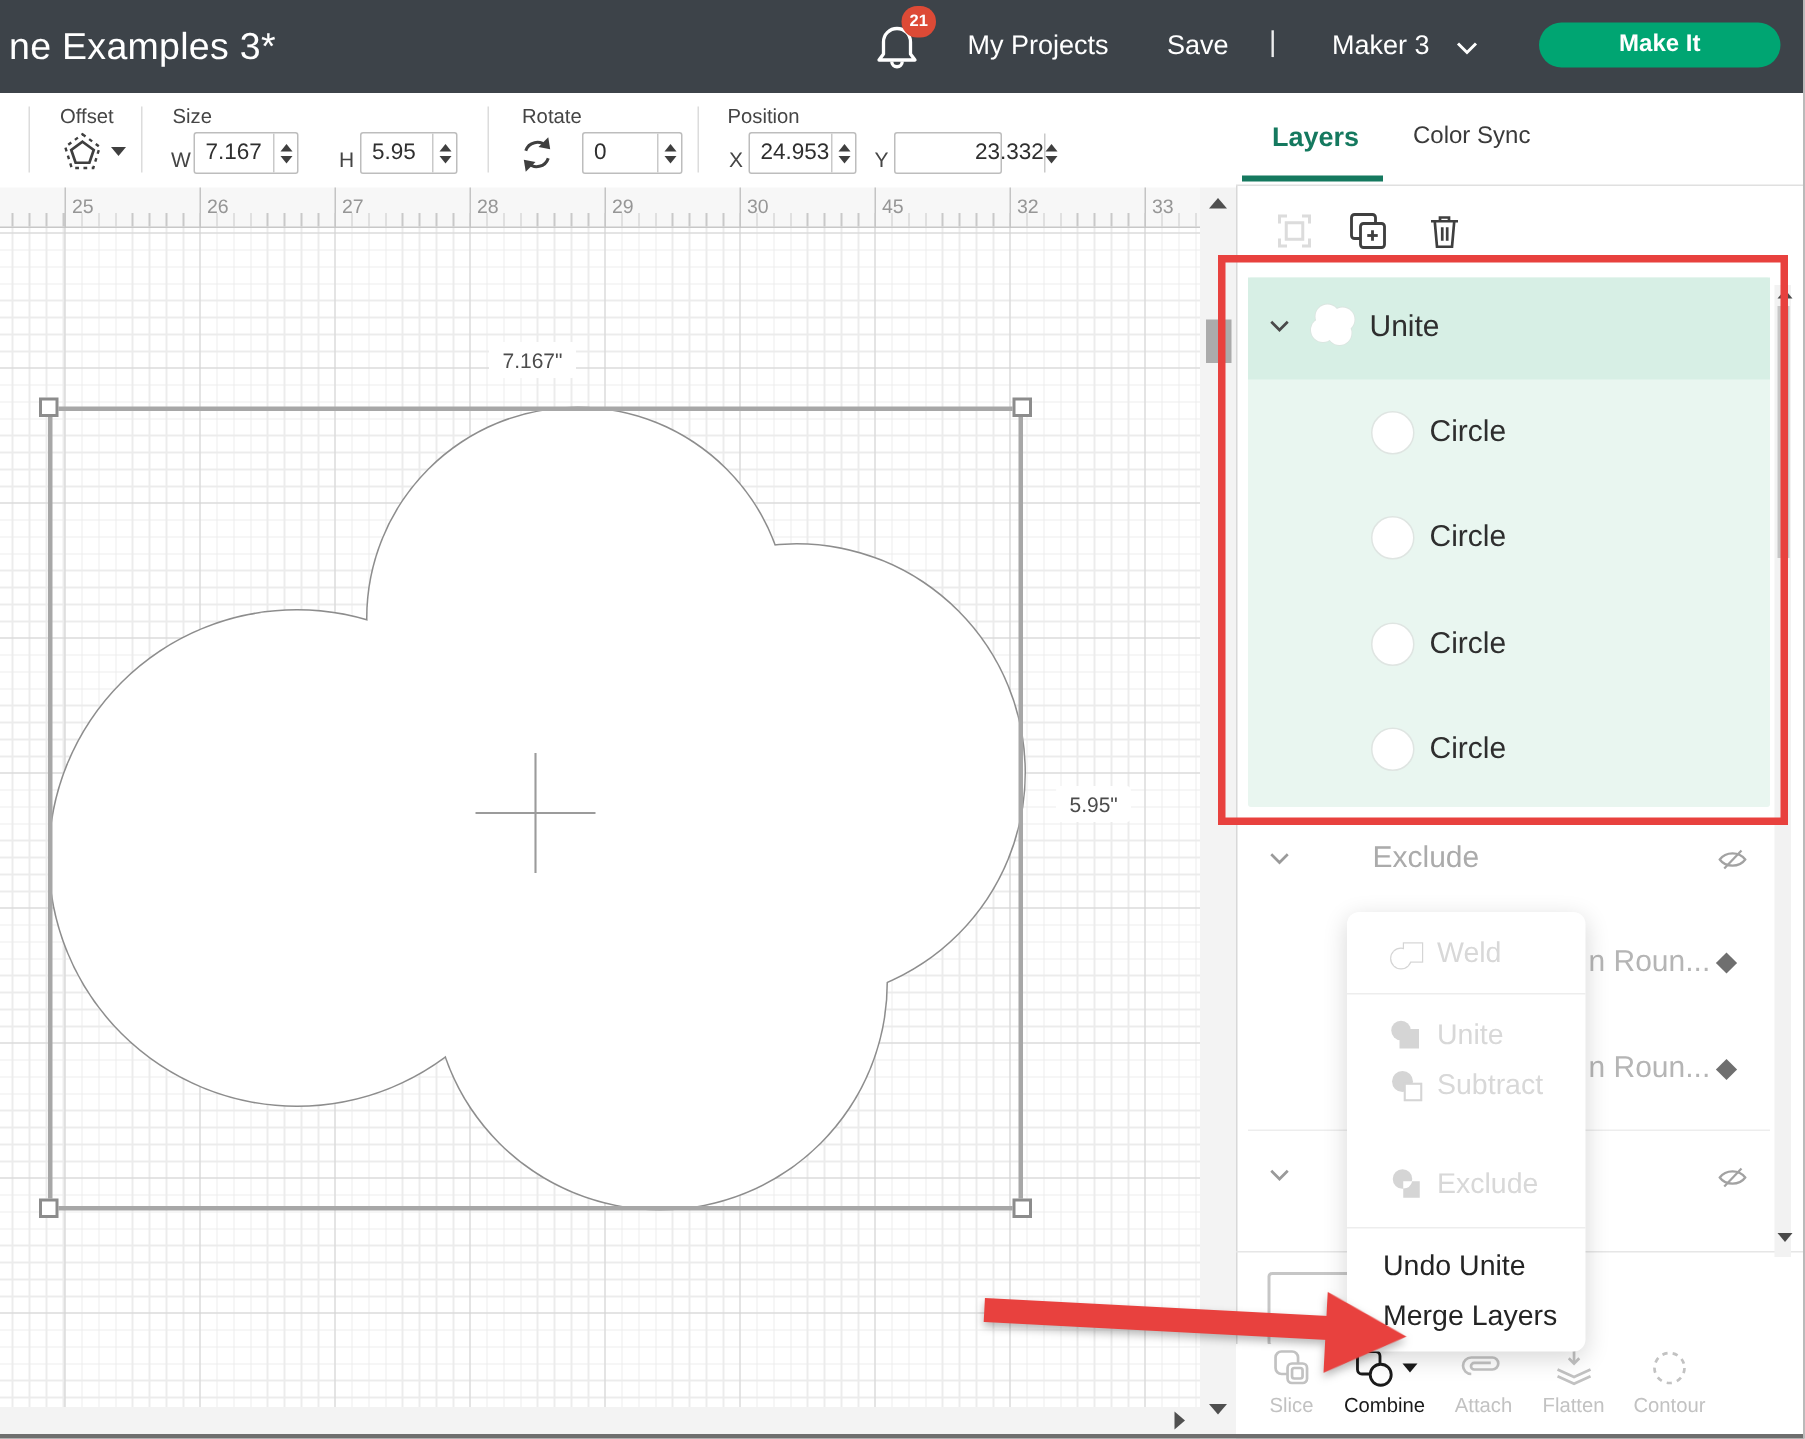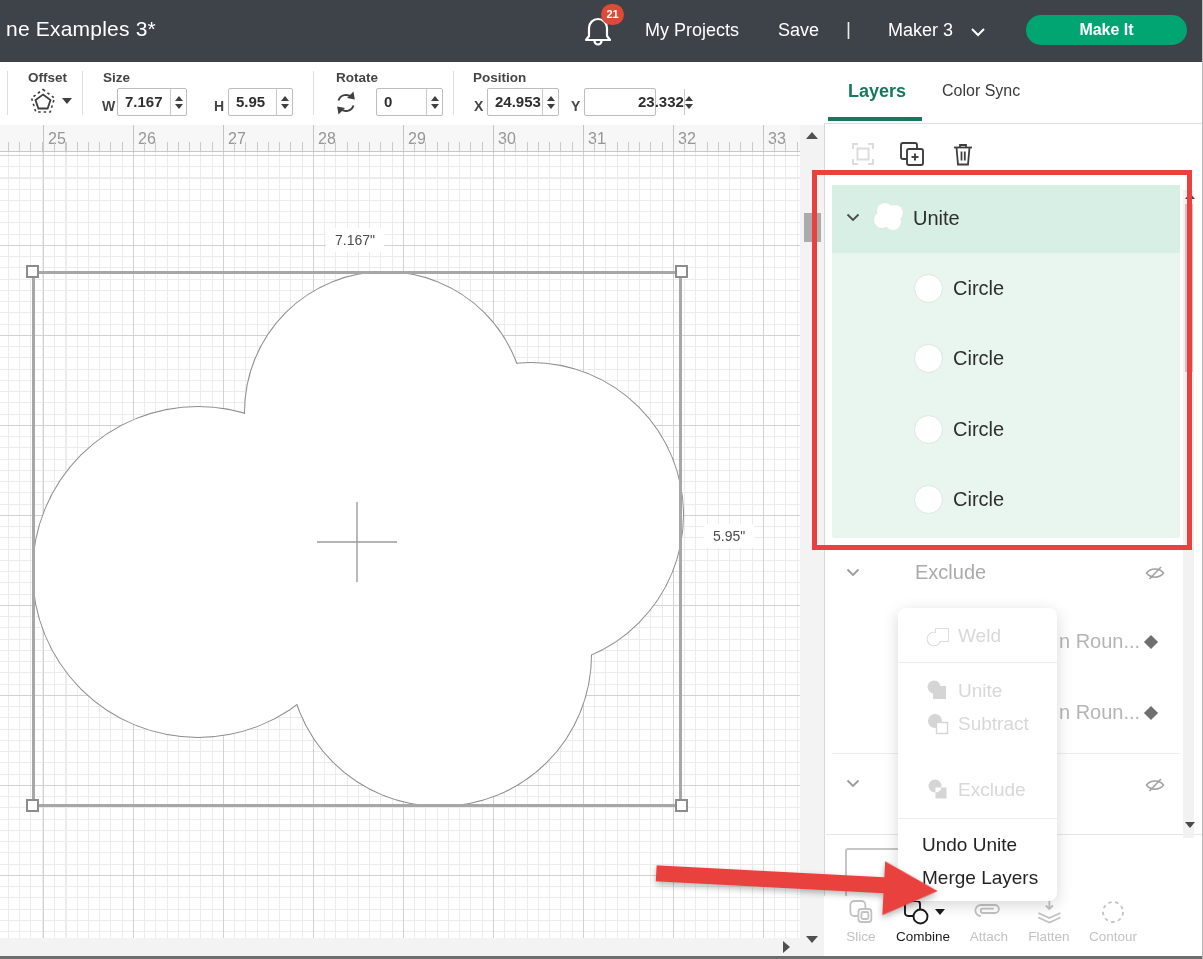--- a/index.html
+++ b/index.html
@@ -6,50 +6,50 @@
   html,body { background:#888; }
   #window {
     position:relative; width:1203px; height:959px; overflow:hidden;
     background:#fff; font-family:"Liberation Sans","DejaVu Sans",sans-serif;
     border-right:1px solid #b9b9b9;
   }
   .abs { position:absolute; }
 
   
   #header { position:absolute; left:0; top:0; width:1203px; height:62px; background:#3d4349; }
-  #doc-title { position:absolute; left:6px; top:17px; color:#fff; font-size:21px; font-weight:500; letter-spacing:.2px; }
+  #doc-title { position:absolute; left:6px; top:17px; color:#fff; font-size:25px; font-weight:500; letter-spacing:.2px; }
   #bell { position:absolute; left:584px; top:15px; width:28px; height:32px; }
   #badge { position:absolute; left:601px; top:4px; min-width:23px; height:21px; border-radius:11px;
            background:#dd4a36; color:#fff; font-size:11px; font-weight:bold; text-align:center; line-height:21px; }
   .nav-link { position:absolute; top:20px; color:#fff; font-size:18px; cursor:pointer; }
   #nav-pipe { position:absolute; left:846px; top:18px; color:rgba(255,255,255,.9); font-size:19px; }
   #machine-chevron { position:absolute; left:970px; top:27px; }
   #make-it { position:absolute; left:1026px; top:15px; width:161px; height:30px; border-radius:15px;
              background:#00a572; color:#fff; font-size:16px; font-weight:bold; text-align:center; line-height:30px; cursor:pointer; }
 
   
-  #edit-toolbar { position:absolute; left:0; top:62px; width:824px; height:74px; background:#fff; border-bottom:1px solid #d9d9d9;font-weight:bold; }
+  #edit-toolbar { position:absolute; left:12px; top:62px; width:824px; height:74px; background:#fff; border-bottom:1px solid #d9d9d9; }
   .tsep { position:absolute; top:9px; width:1px; height:44px; background:#dcdcdc; }
   .tlabel { position:absolute; top:8px; font-size:13.5px; color:#454545; }
   .flabel { position:absolute; top:36px; font-size:14px; color:#454545; }
   .field { position:absolute; top:26px; height:28px; display:flex; align-items:stretch;
            border:1px solid #bdbdbd; border-radius:2px; background:#fff; }
   .field .val { font-size:15px; color:#2f2f2f; line-height:26px; padding-left:7px; }
   .stepper { border-left:1px solid #c9c9c9; width:16px; display:flex; flex-direction:column; align-items:center; justify-content:center; gap:3px; cursor:pointer; }
   .tri-up    { width:0; height:0; border-left:4.5px solid transparent; border-right:4.5px solid transparent; border-bottom:5px solid #3f3f3f; }
   .tri-down  { width:0; height:0; border-left:4.5px solid transparent; border-right:4.5px solid transparent; border-top:5px solid #3f3f3f; }
   .caret-down{ width:0; height:0; border-left:5px solid transparent; border-right:5px solid transparent; border-top:6px solid #3f3f3f; }
   .lock-bracket { position:absolute; top:80px; width:13px; height:8px; border-top:1.5px solid #c6c6c6; }
   .lock-bracket.l { border-left:1.5px solid #c6c6c6; }
   .lock-bracket.r { border-right:1.5px solid #c6c6c6; }
 
   
   #ruler { position:absolute; left:0; top:125px; width:800px; height:27px; background:#f7f7f7; border-bottom:1px solid #c8c8c8; }
   .inch-tick { position:absolute; top:0; width:1px; height:27px; background:#c4c4c4; }
-  .ruler-num { position:absolute; top:5px; font-size:16px; color:#969696; }
+  .ruler-num { position:absolute; top:5px; font-size:13px; color:#969696; }
   #subticks { position:absolute; left:0; top:17px; width:800px; height:9px;
               background-image:repeating-linear-gradient(to right,#c9c9c9 0 1px,transparent 1px 11.25px);
               background-position-x:43px; }
   #grid { position:absolute; left:0; top:152px; width:800px; height:786px; background:#fff;
           background-image:
             repeating-linear-gradient(to right,#d2d2d2 0 1px,transparent 1px 90px),
             repeating-linear-gradient(to bottom,#d2d2d2 0 1px,transparent 1px 90px),
             repeating-linear-gradient(to right,#ececec 0 1px,transparent 1px 11.25px),
             repeating-linear-gradient(to bottom,#ececec 0 1px,transparent 1px 11.25px);
           background-position:43px 3px,43px 3px,43px 3px,43px 3px; }
@@ -225,21 +225,21 @@
     <div class="inch-tick" style="left:493px;"></div>
     <div class="inch-tick" style="left:583px;"></div>
     <div class="inch-tick" style="left:673px;"></div>
     <div class="inch-tick" style="left:763px;"></div>
     <span class="ruler-num" style="left:48px;">25</span>
     <span class="ruler-num" style="left:138px;">26</span>
     <span class="ruler-num" style="left:228px;">27</span>
     <span class="ruler-num" style="left:318px;">28</span>
     <span class="ruler-num" style="left:408px;">29</span>
     <span class="ruler-num" style="left:498px;text-align:center;">30</span>
-    <span class="ruler-num" style="left:588px;">31</span>
+    <span class="ruler-num" style="left:588px;">45</span>
     <span class="ruler-num" style="left:678px;">32</span>
     <span class="ruler-num" style="left:768px;">33</span>
     <div id="subticks"></div>
   </div>
 
   <div id="grid">
 
     <div class="dim-label" style="left:326px; top:76px;">7.167"</div>
 
     <div class="dim-label" style="left:704px; top:372px;">5.95"</div>

